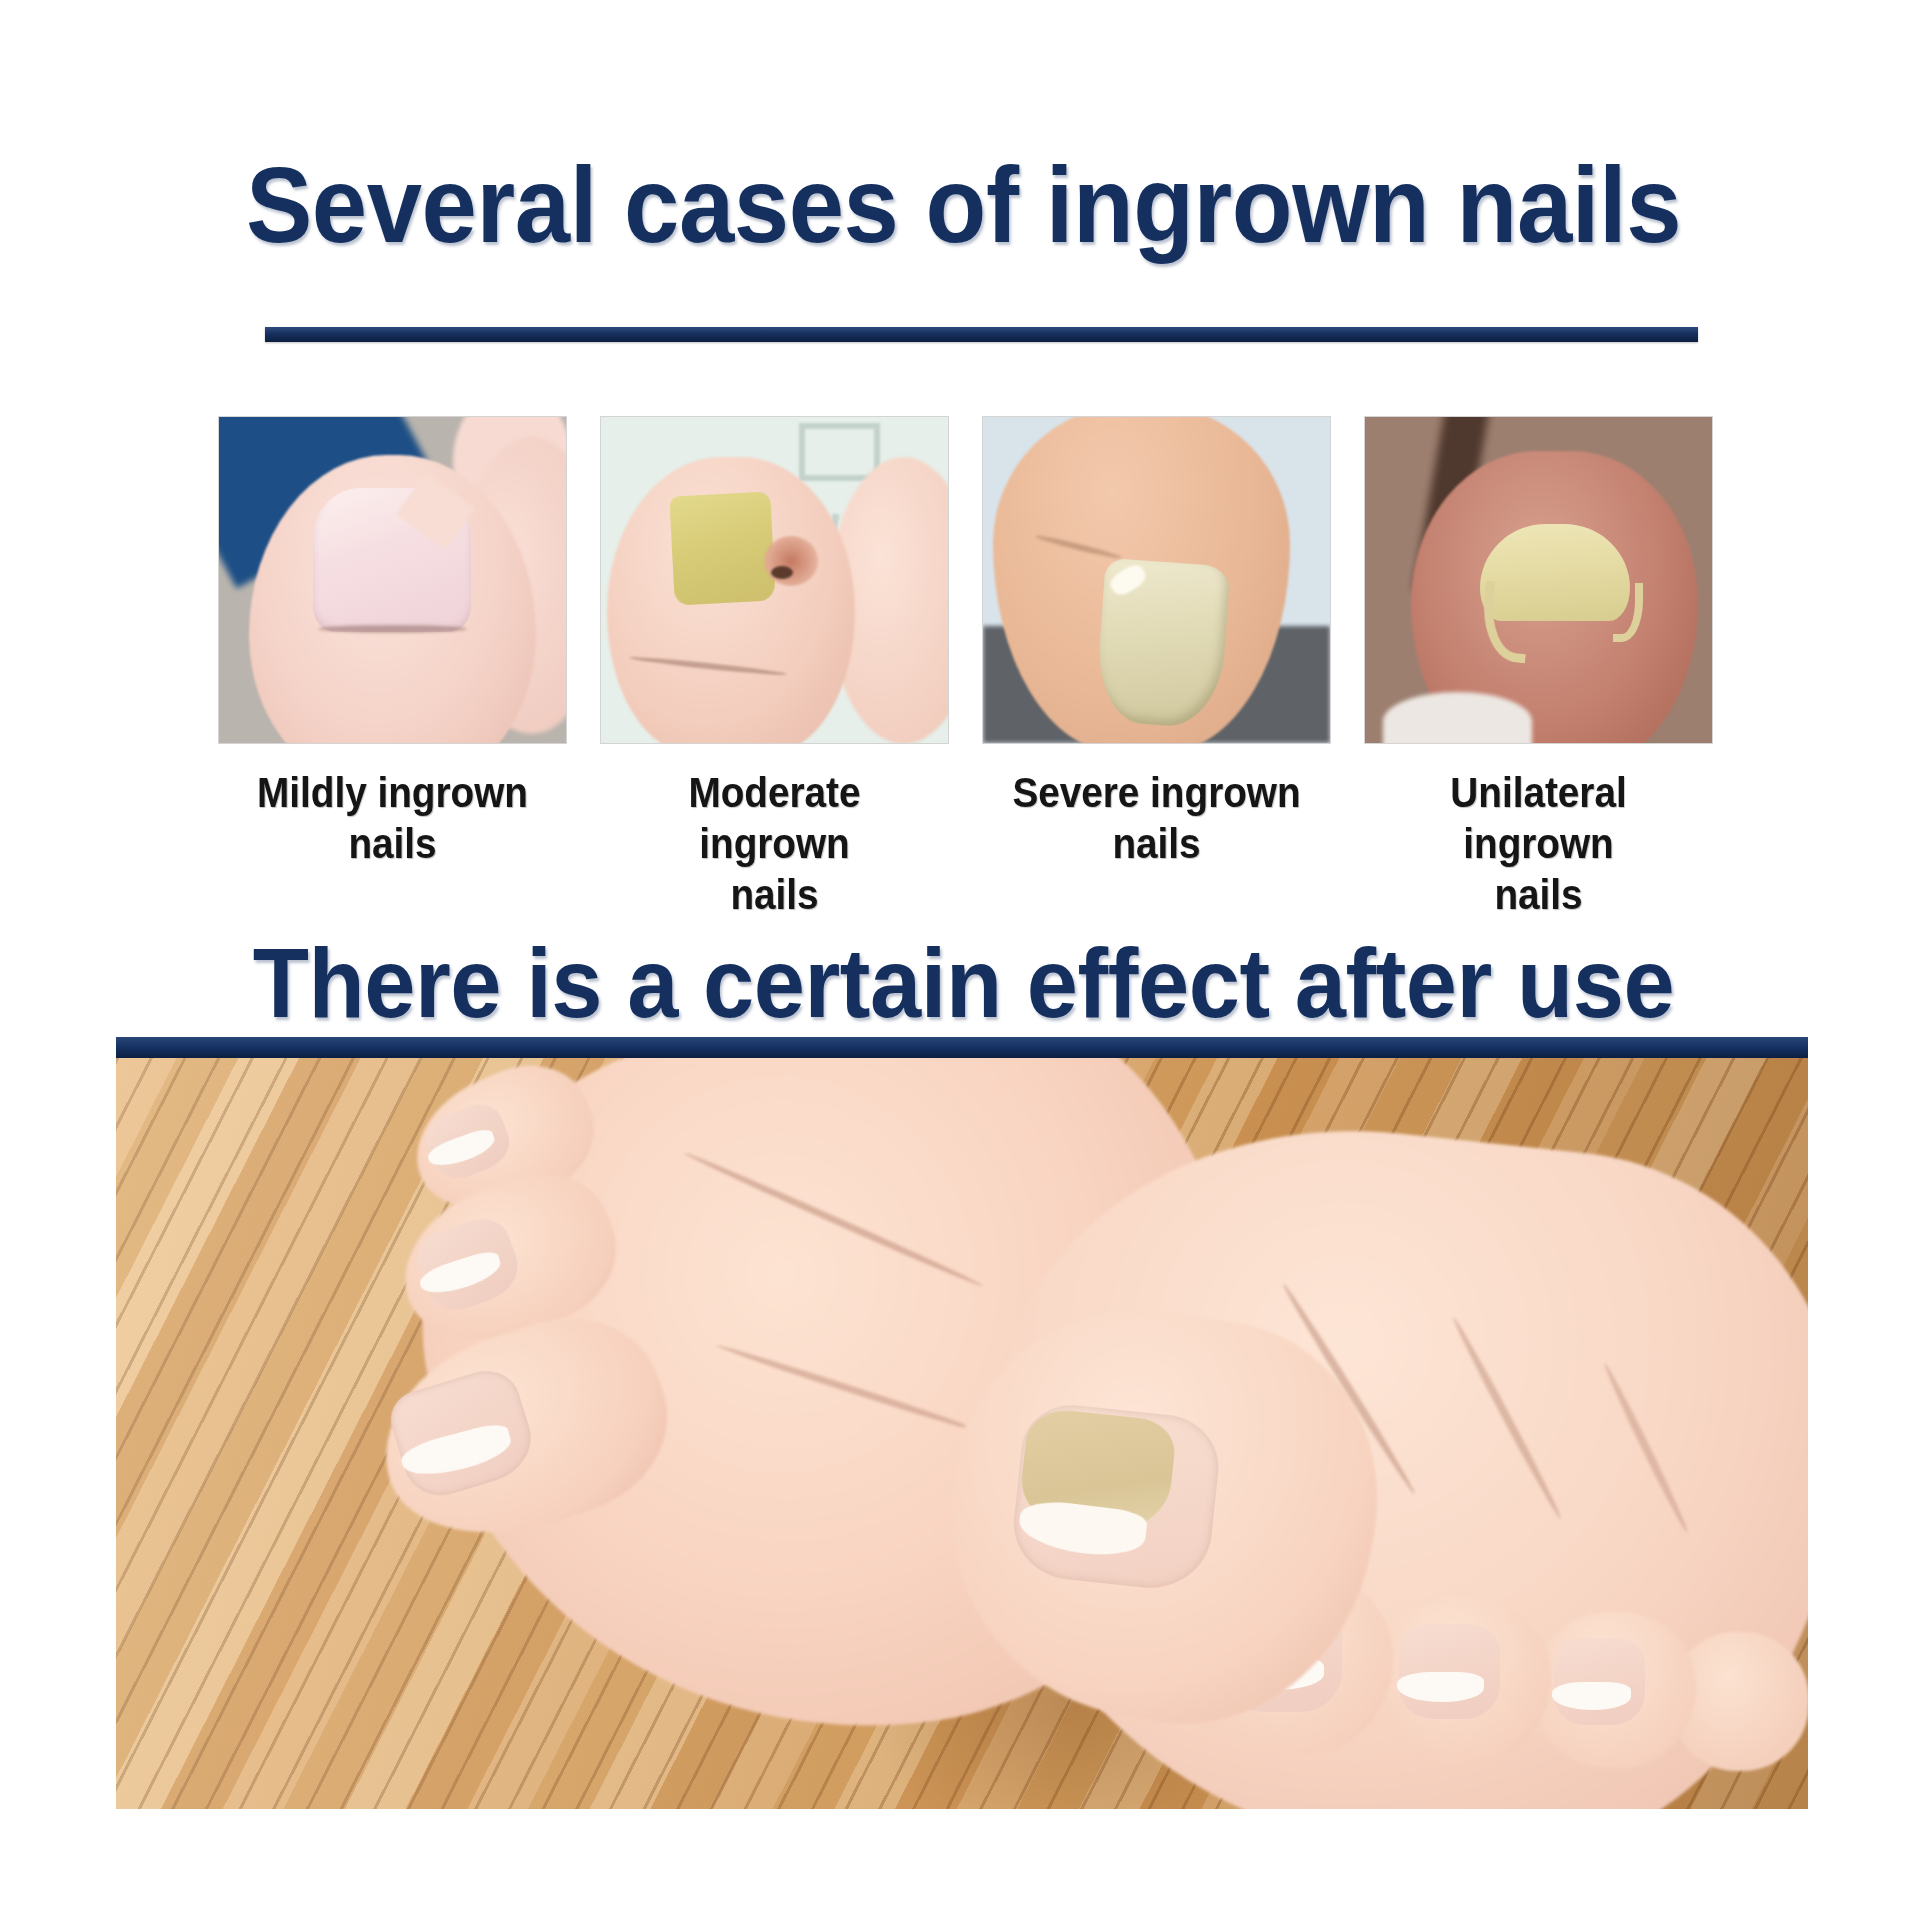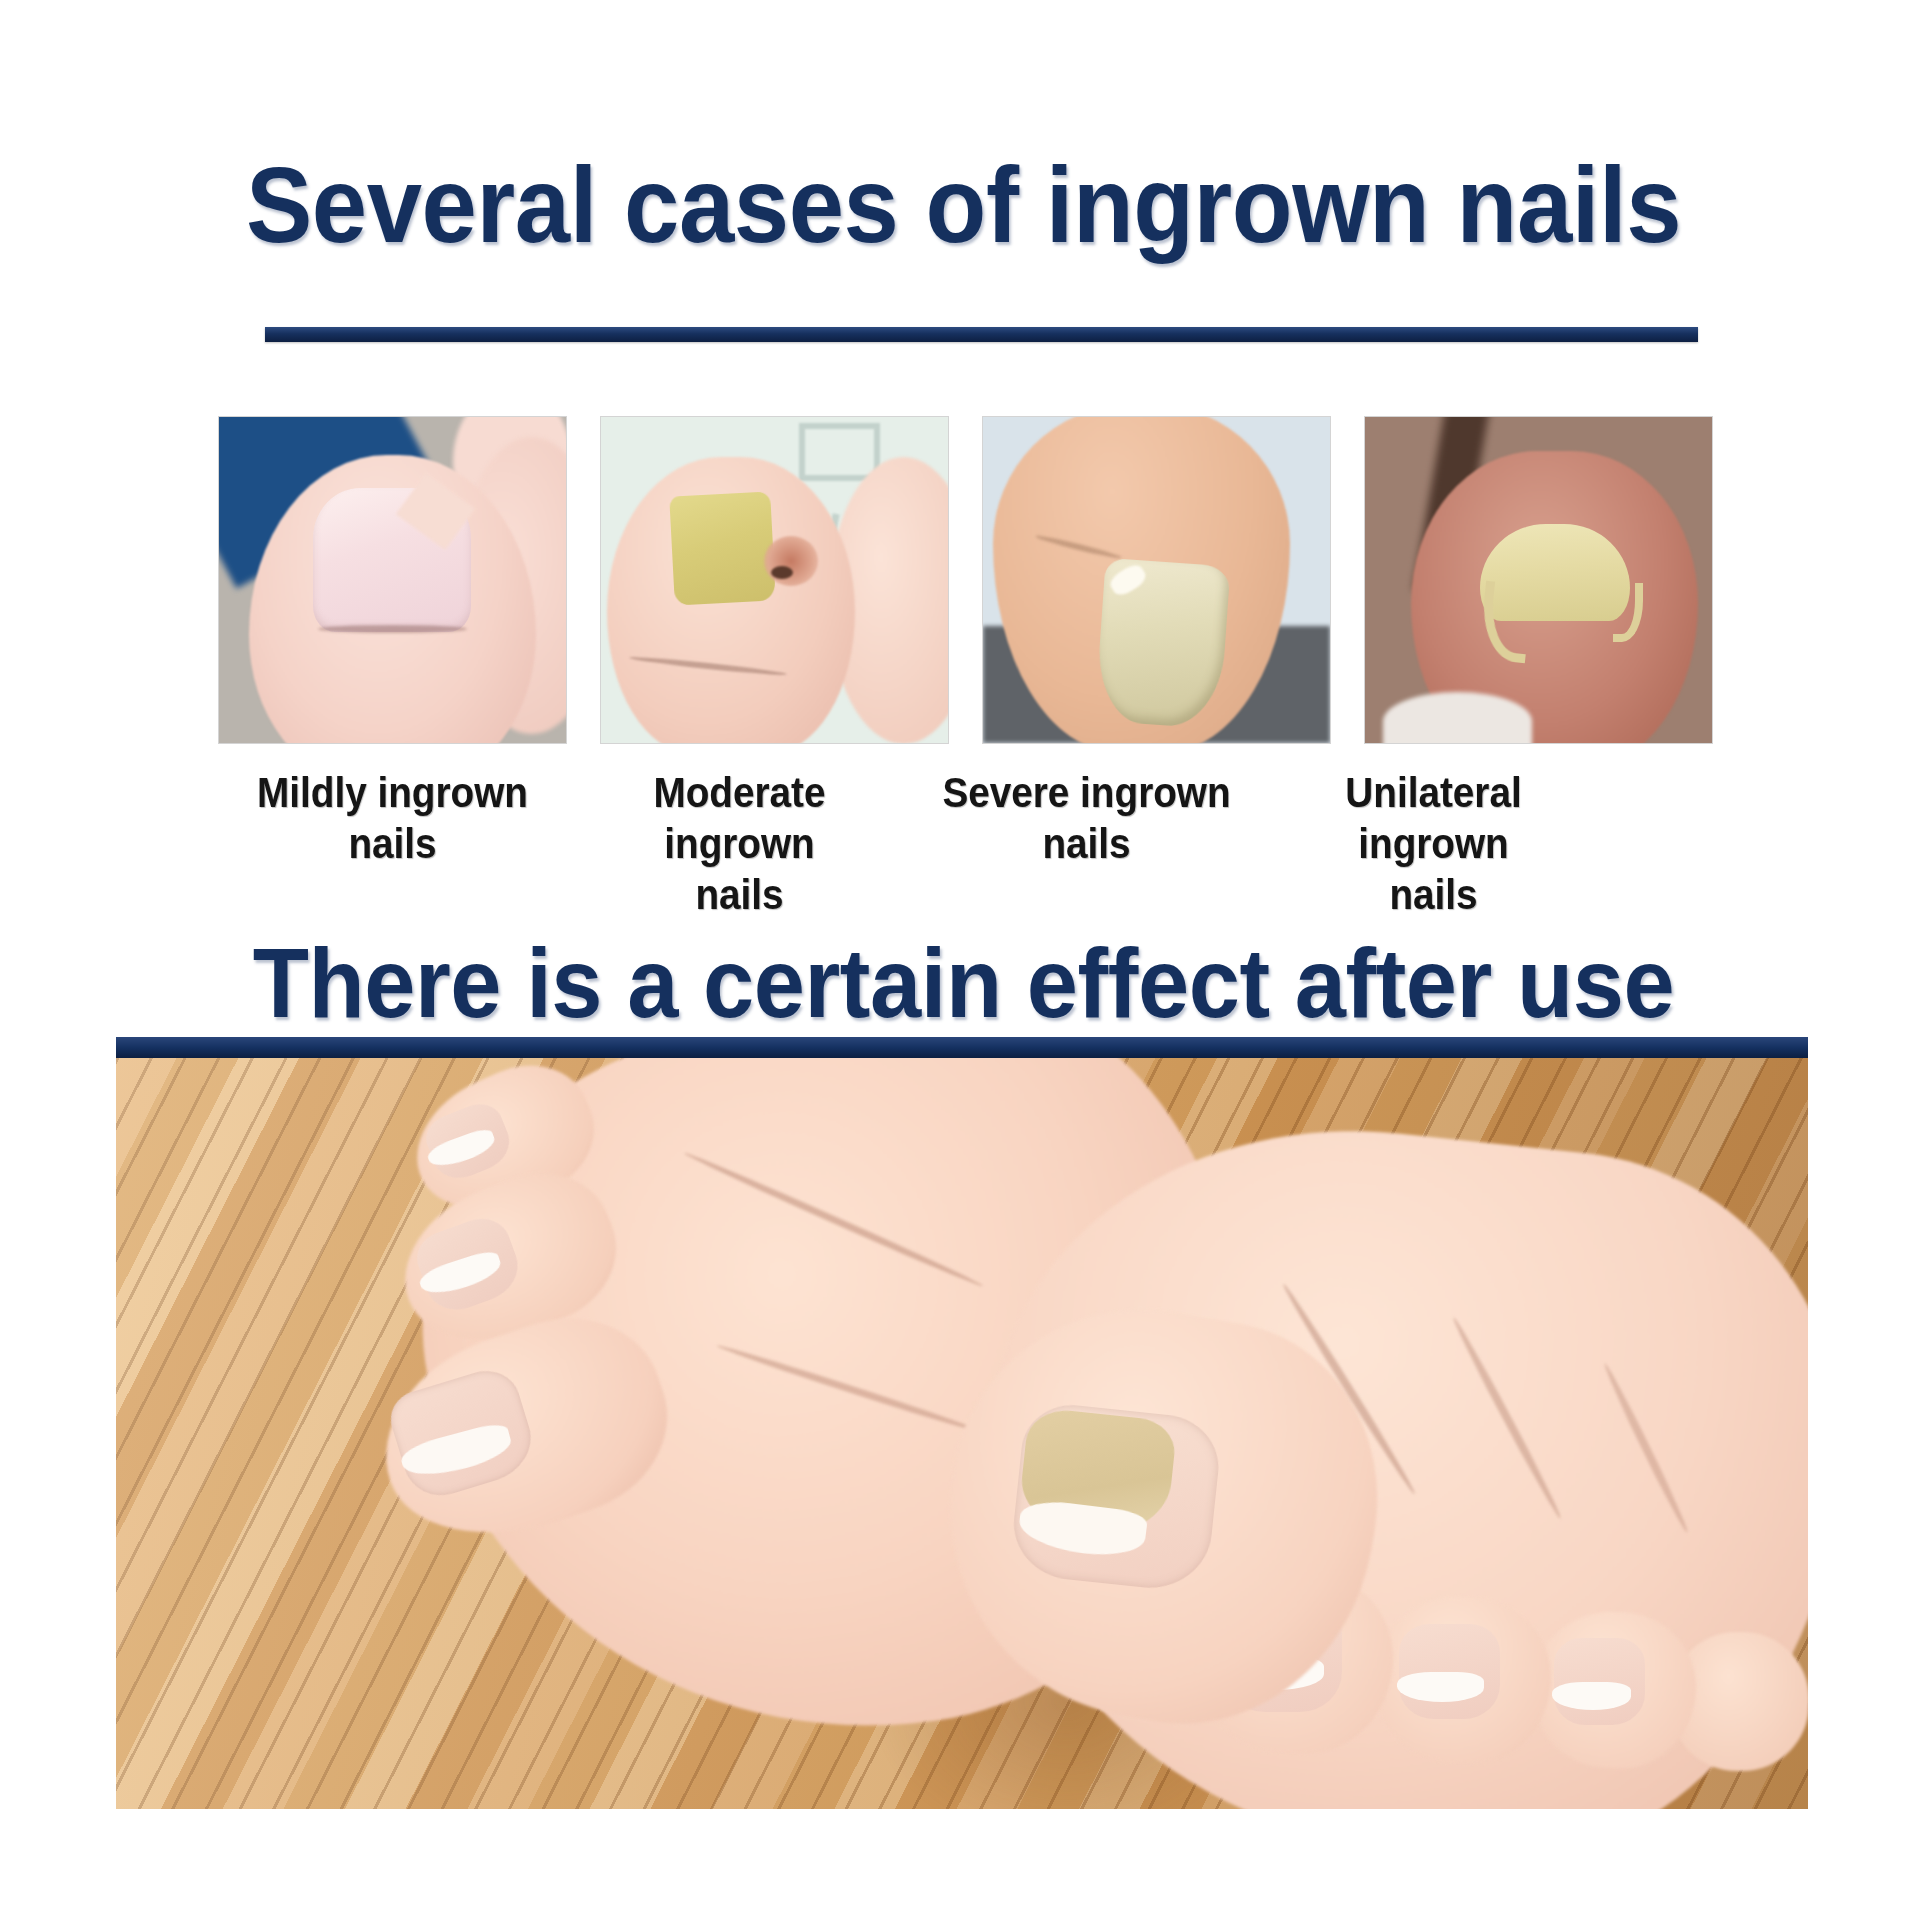--- a/index.html
+++ b/index.html
@@ -192,21 +192,21 @@
   }
   .t4-sock{
     position:absolute;left:18px;bottom:-8px;width:149px;height:59px;
     background:#ece7e2;border-radius:50% 50% 0 0;filter:blur(2px);
   }
 
   
   .captions{
     position:absolute;
     left:219px;top:767px;width:1493px;
-    display:flex;
+    display:flex;justify-content:space-between;
   }
   .caption{
     width:347px;
     text-align:center;
     color:#151515;
     font-size:43px;
     line-height:51px;
     font-weight:700;
     transform:scaleX(.90);
     text-shadow:1px 1px 1px rgba(0,0,0,.25);

